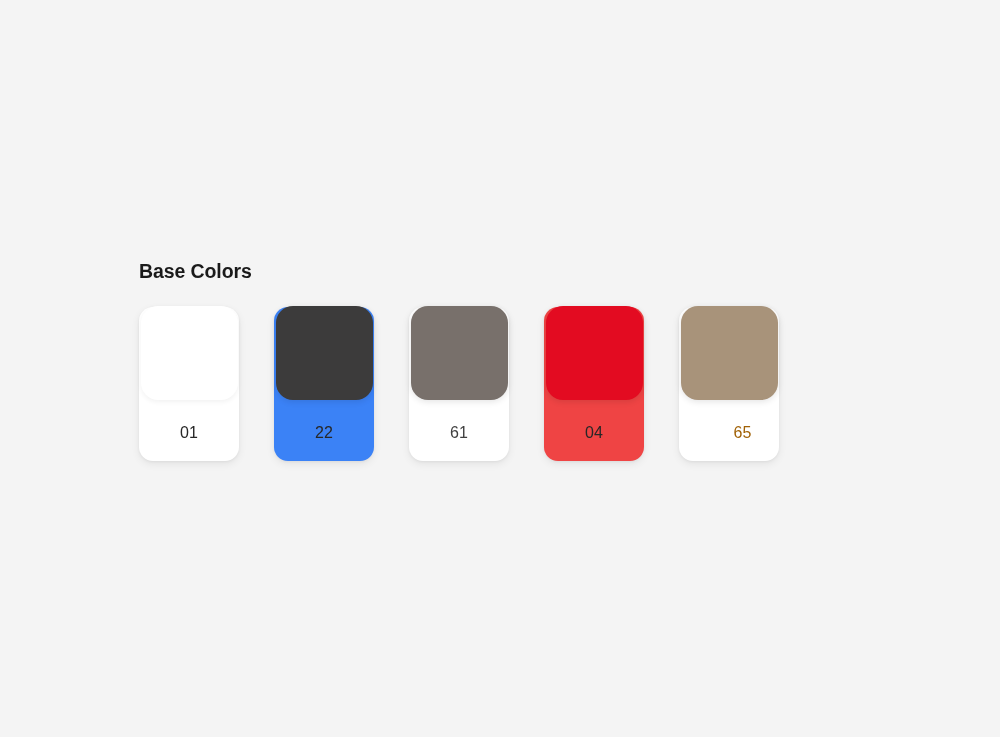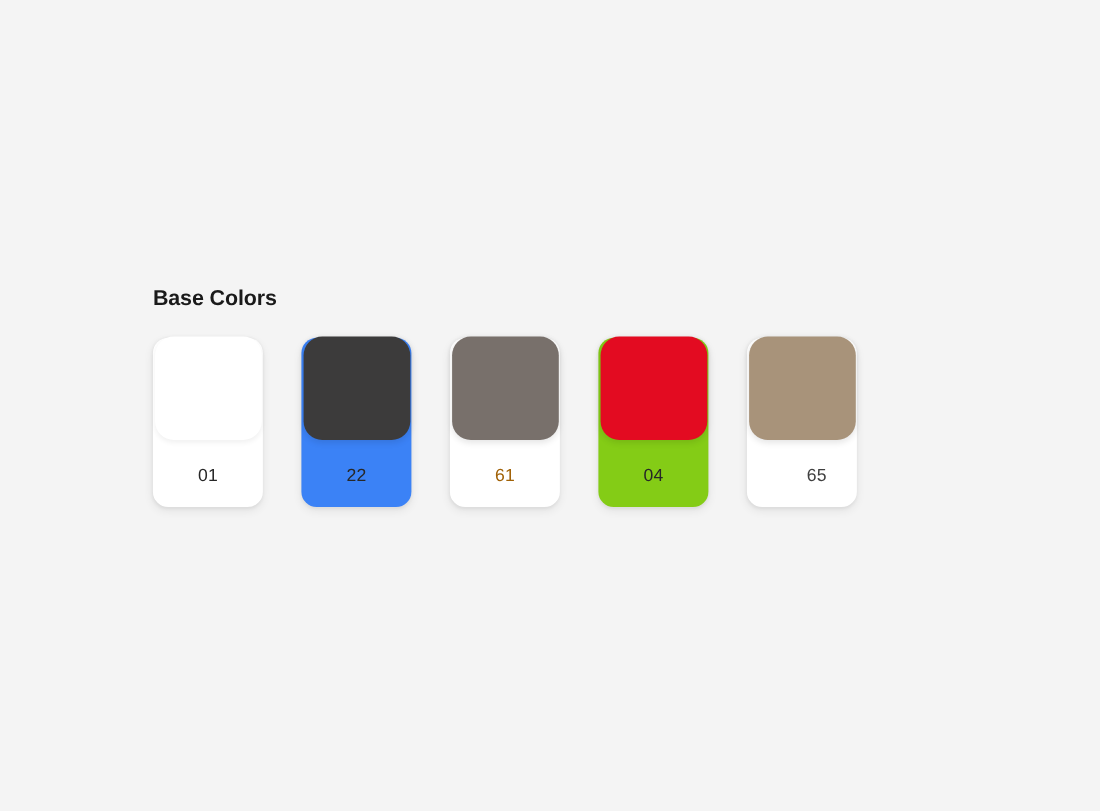--- a/index.html
+++ b/index.html
@@ -89,27 +89,27 @@
       <div class="swatch-label" style="color: rgb(39, 39, 39);">01</div>
     </div>
 
     <div class="swatch-card" style="background: #3b82f6;">
       <div class="swatch-chip" style="background: rgb(60, 59, 59);"></div>
       <div class="swatch-label" style="color: rgb(39, 39, 39);">22</div>
     </div>
 
     <div class="swatch-card" style="background: rgb(255, 255, 255);">
       <div class="swatch-chip" style="background: rgb(120, 112, 107);"></div>
-      <div class="swatch-label" style="color: #a16207;">61</div>
+      <div class="swatch-label" style="color: #404040;">61</div>
     </div>
 
-    <div class="swatch-card" style="background: #84cc16;">
+    <div class="swatch-card" style="background: #ef4444;">
       <div class="swatch-chip" style="background: rgb(227, 11, 33);"></div>
       <div class="swatch-label" style="color: rgb(39, 39, 39);">04</div>
     </div>
 
     <div class="swatch-card" style="background: rgb(255, 255, 255);">
       <div class="swatch-chip" style="background: rgb(168, 147, 122);"></div>
-      <div class="swatch-label" style="color: #404040; padding-left: 27px;">65</div>
+      <div class="swatch-label" style="color: #a16207; padding-left: 27px;">65</div>
     </div>
 
   </div>
 </div>
 
 </body></html>

